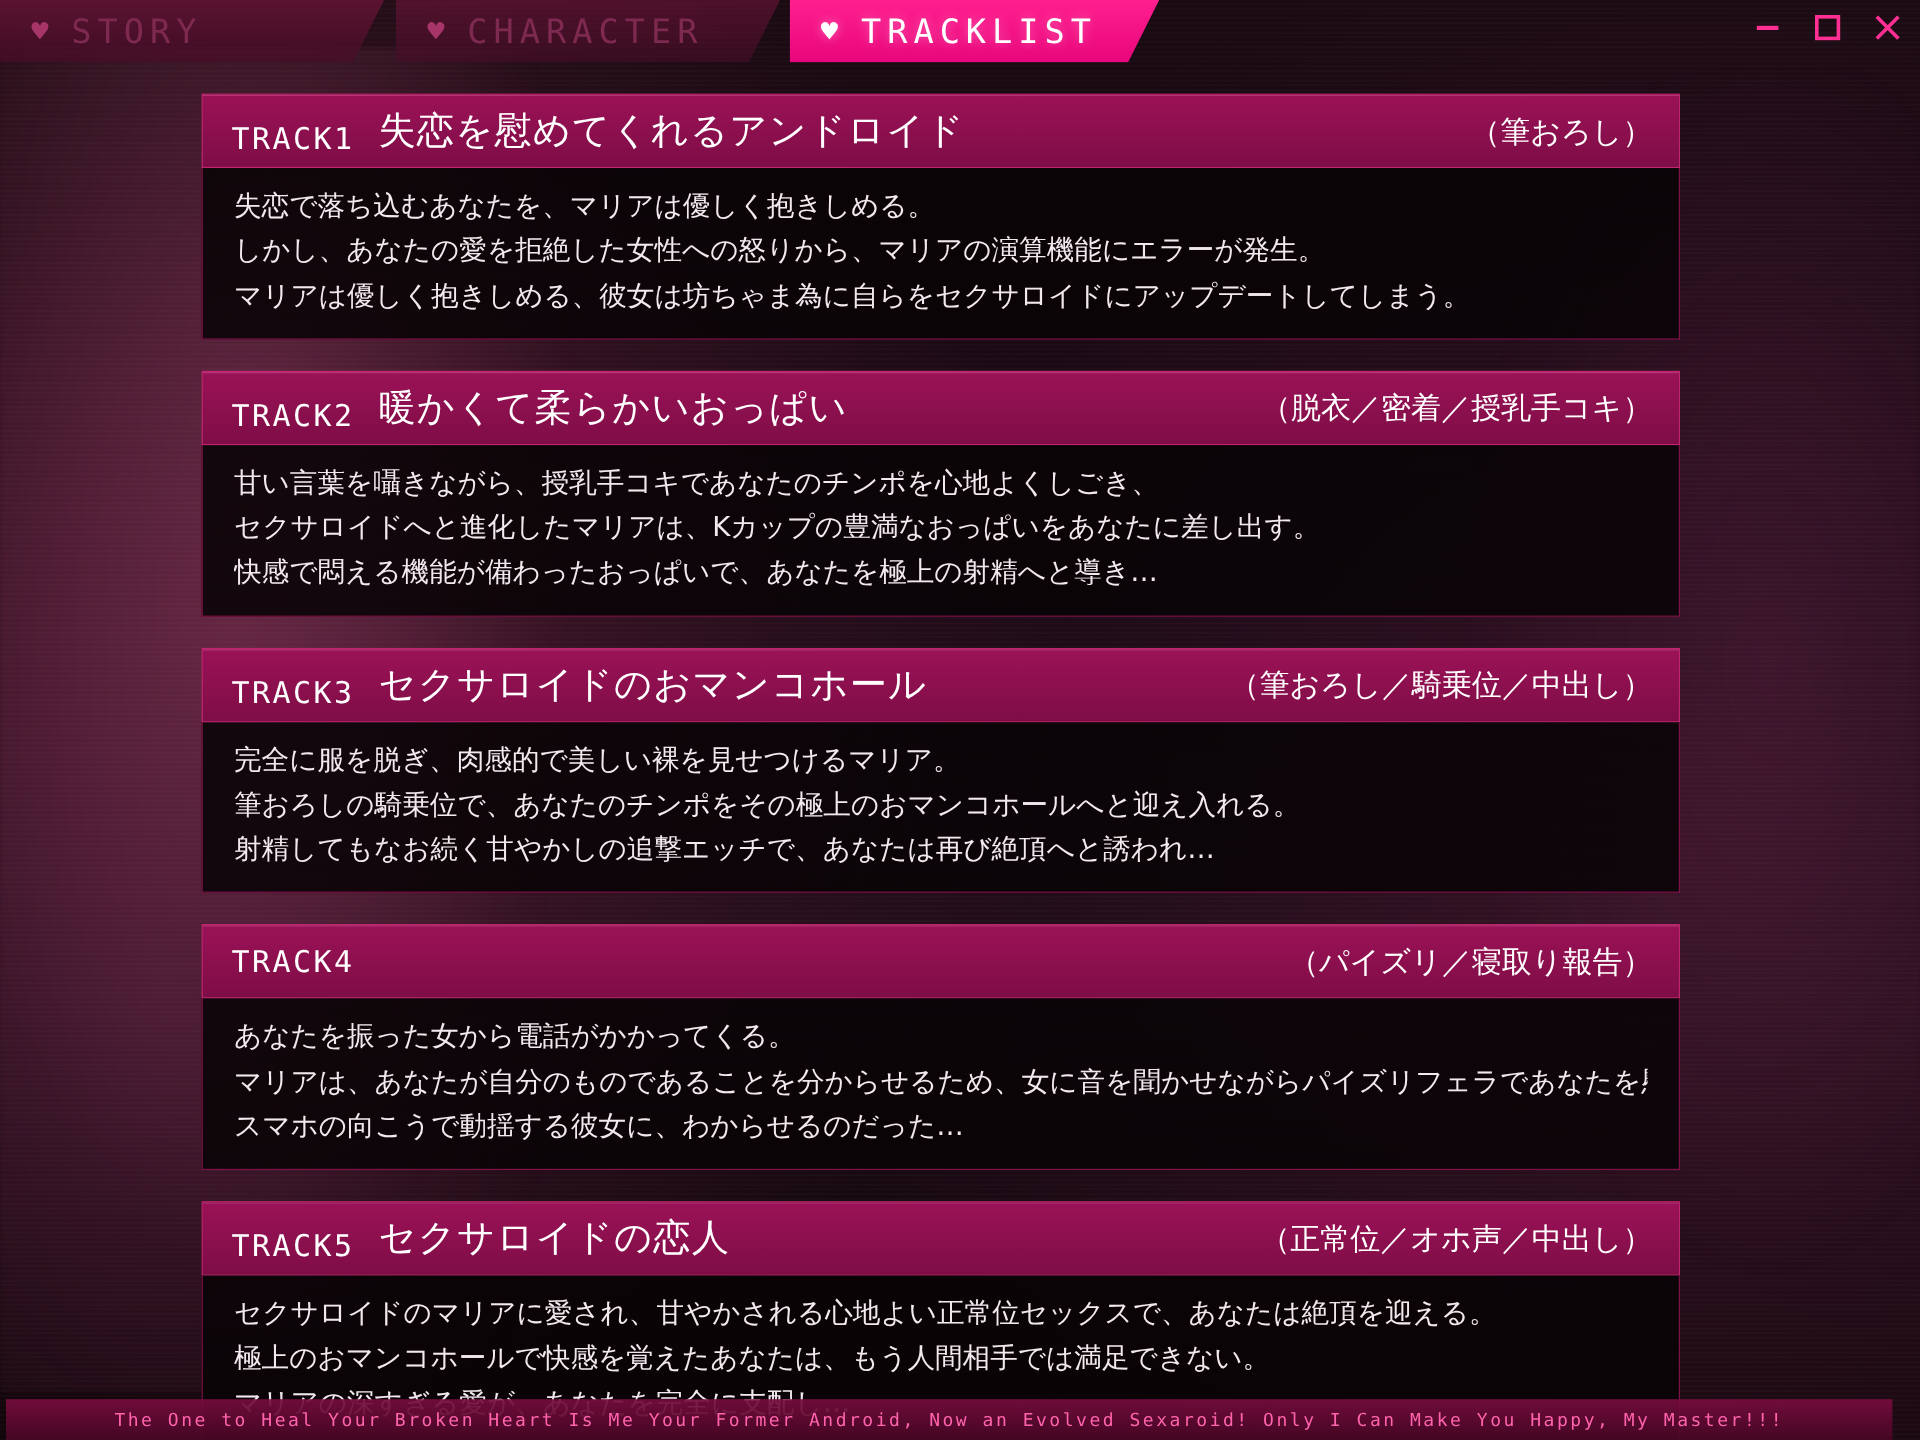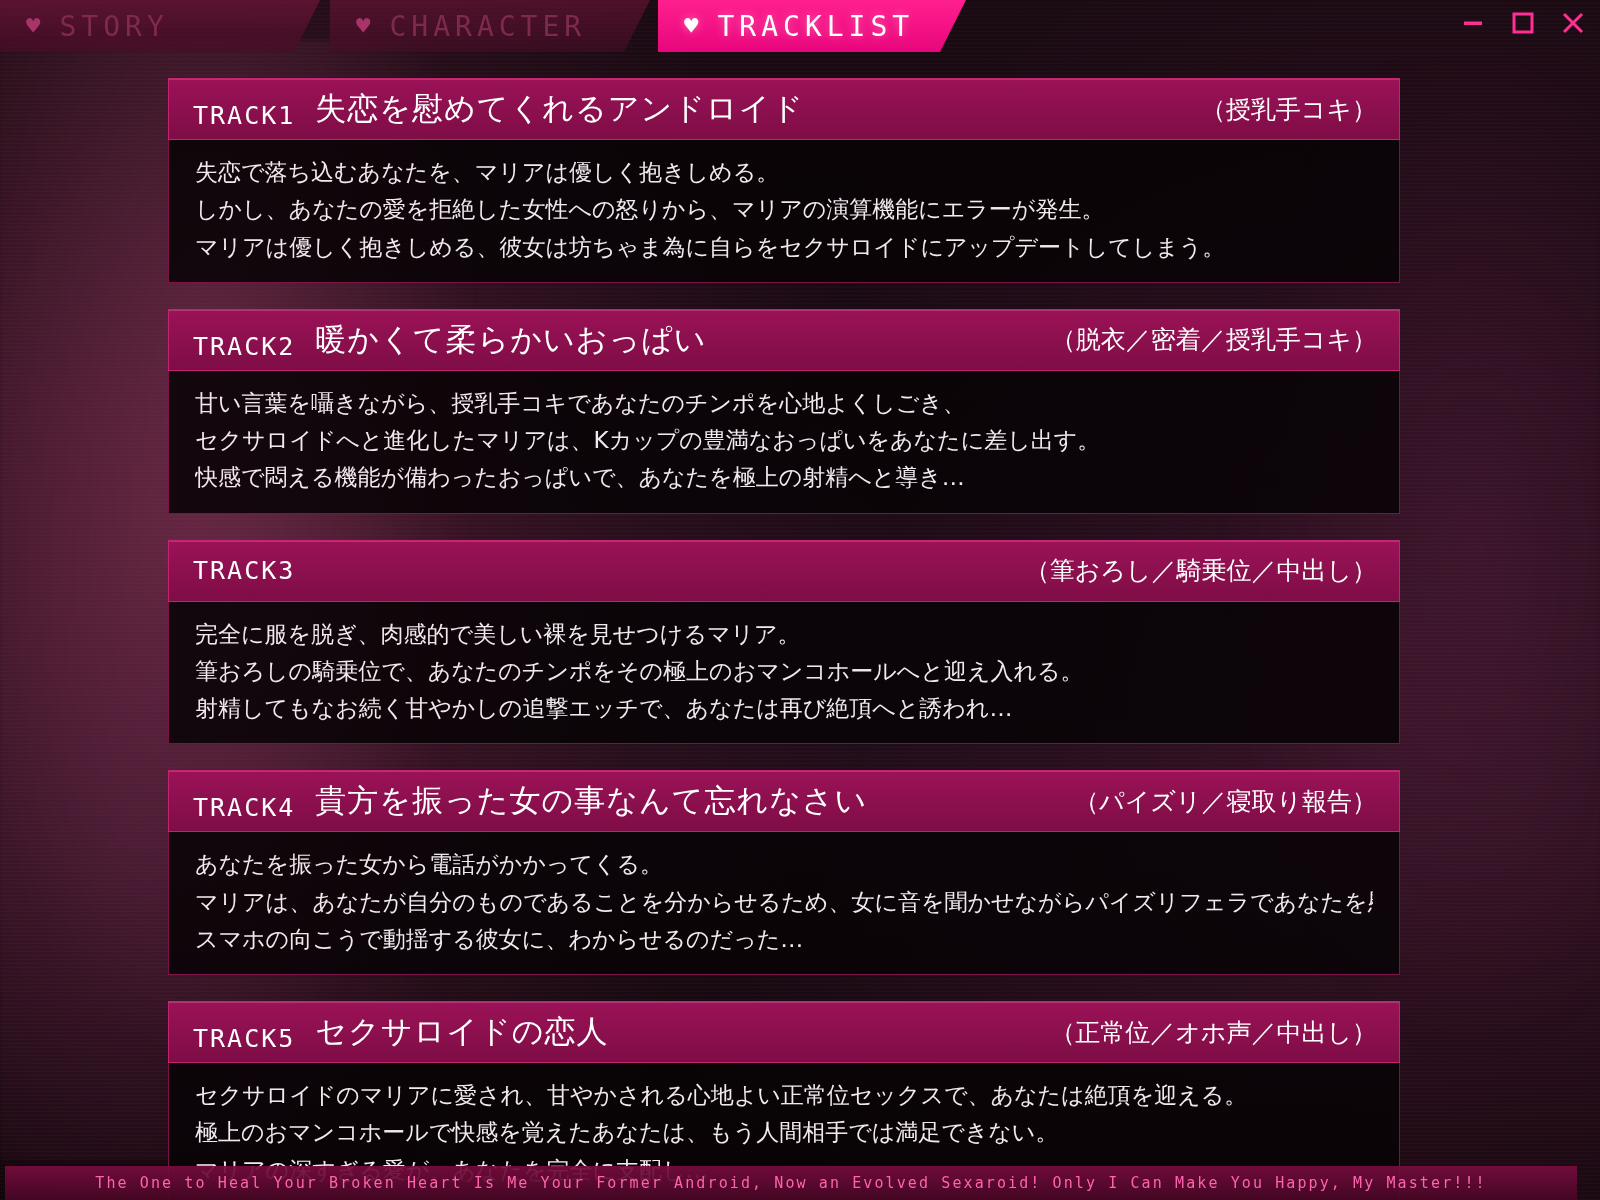--- a/index.html
+++ b/index.html
@@ -224,21 +224,21 @@
   </div>
 
   <div id="tracklist">
 
     <div class="track">
       <div class="track-header">
         <div class="track-head-left">
           <span class="track-num">TRACK1</span>
           <span class="track-title">失恋を慰めてくれるアンドロイド</span>
         </div>
-        <span class="track-tag">（授乳手コキ）</span>
+        <span class="track-tag">（筆おろし）</span>
       </div>
       <div class="track-body">
         <div class="track-line">失恋で落ち込むあなたを、マリアは優しく抱きしめる。</div>
         <div class="track-line">しかし、あなたの愛を拒絶した女性への怒りから、マリアの演算機能にエラーが発生。</div>
         <div class="track-line">マリアは優しく抱きしめる、彼女は坊ちゃま為に自らをセクサロイドにアップデートしてしまう。</div>
       </div>
     </div>
 
     <div class="track">
       <div class="track-header">
@@ -252,35 +252,35 @@
         <div class="track-line">甘い言葉を囁きながら、授乳手コキであなたのチンポを心地よくしごき、</div>
         <div class="track-line">セクサロイドへと進化したマリアは、Kカップの豊満なおっぱいをあなたに差し出す。</div>
         <div class="track-line">快感で悶える機能が備わったおっぱいで、あなたを極上の射精へと導き…</div>
       </div>
     </div>
 
     <div class="track">
       <div class="track-header">
         <div class="track-head-left">
           <span class="track-num">TRACK3</span>
+          <span class="track-title">セクサロイドのおマンコホール</span>
         </div>
         <span class="track-tag">（筆おろし／騎乗位／中出し）</span>
       </div>
       <div class="track-body">
         <div class="track-line">完全に服を脱ぎ、肉感的で美しい裸を見せつけるマリア。</div>
         <div class="track-line">筆おろしの騎乗位で、あなたのチンポをその極上のおマンコホールへと迎え入れる。</div>
         <div class="track-line">射精してもなお続く甘やかしの追撃エッチで、あなたは再び絶頂へと誘われ…</div>
       </div>
     </div>
 
     <div class="track">
       <div class="track-header">
         <div class="track-head-left">
           <span class="track-num">TRACK4</span>
-          <span class="track-title">貴方を振った女の事なんて忘れなさい</span>
         </div>
         <span class="track-tag">（パイズリ／寝取り報告）</span>
       </div>
       <div class="track-body">
         <div class="track-line">あなたを振った女から電話がかかってくる。</div>
         <div class="track-line">マリアは、あなたが自分のものであることを分からせるため、女に音を聞かせながらパイズリフェラであなたを慰める。</div>
         <div class="track-line">スマホの向こうで動揺する彼女に、わからせるのだった…</div>
       </div>
     </div>
 

